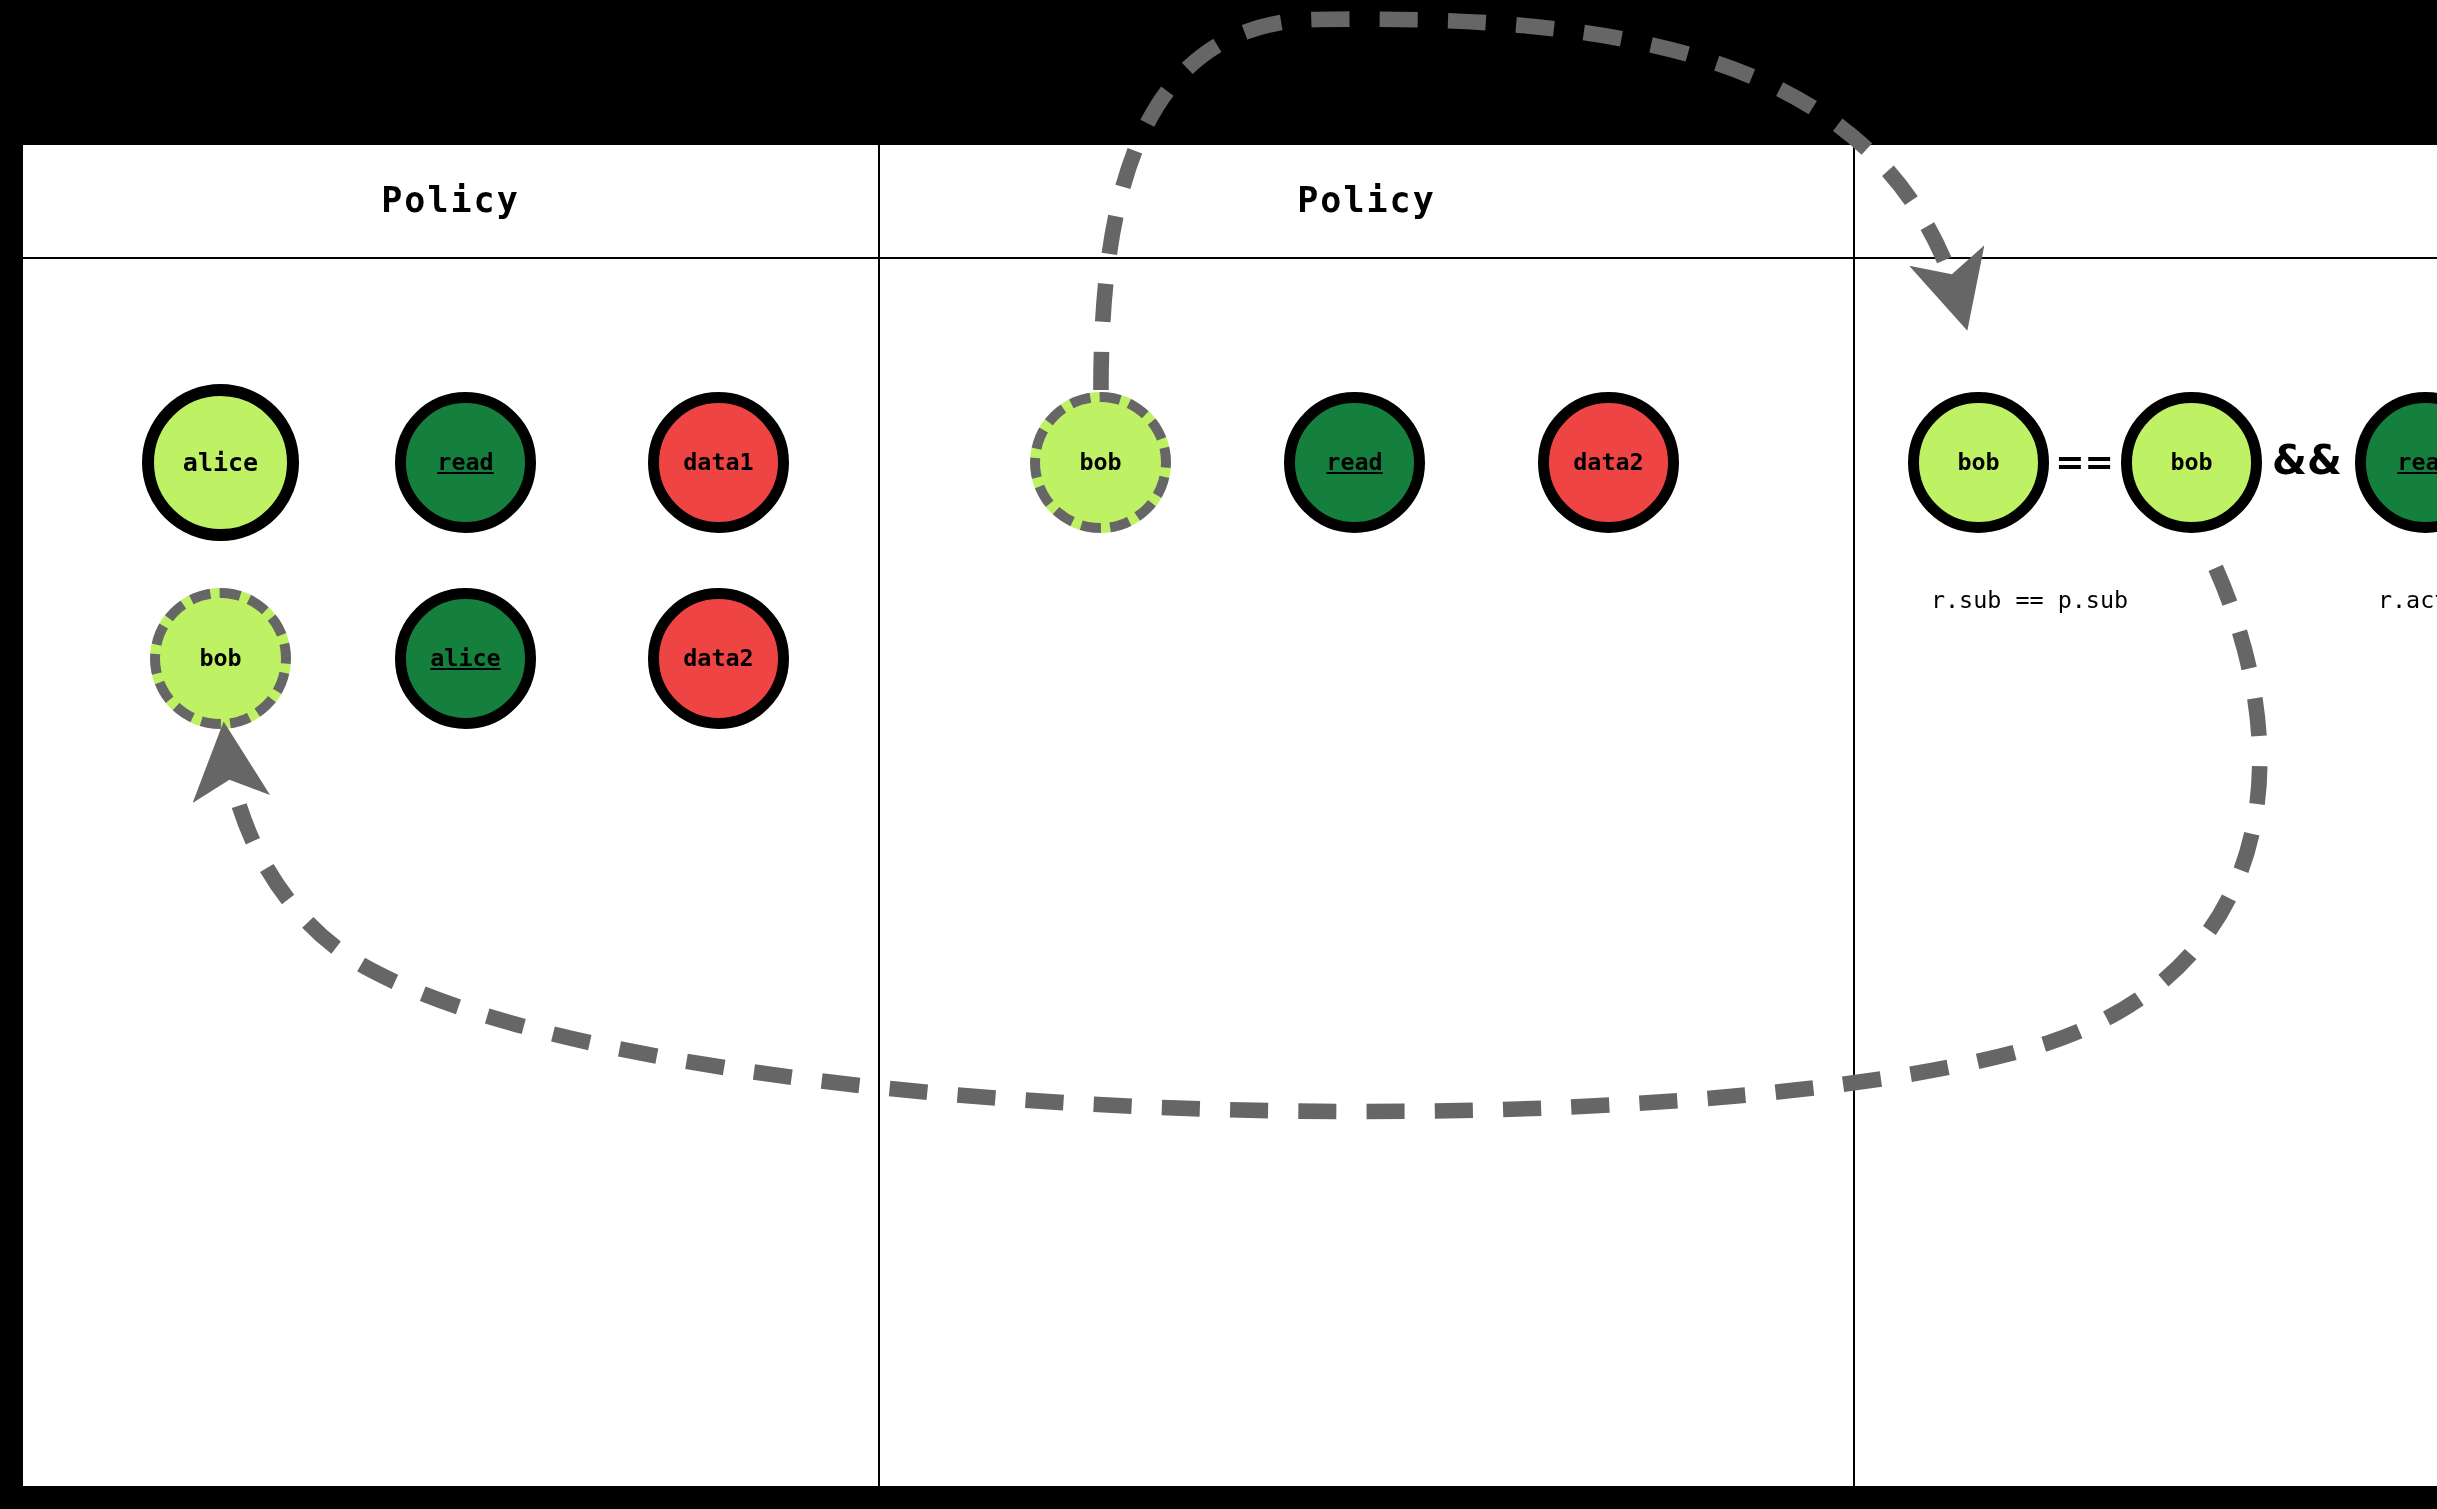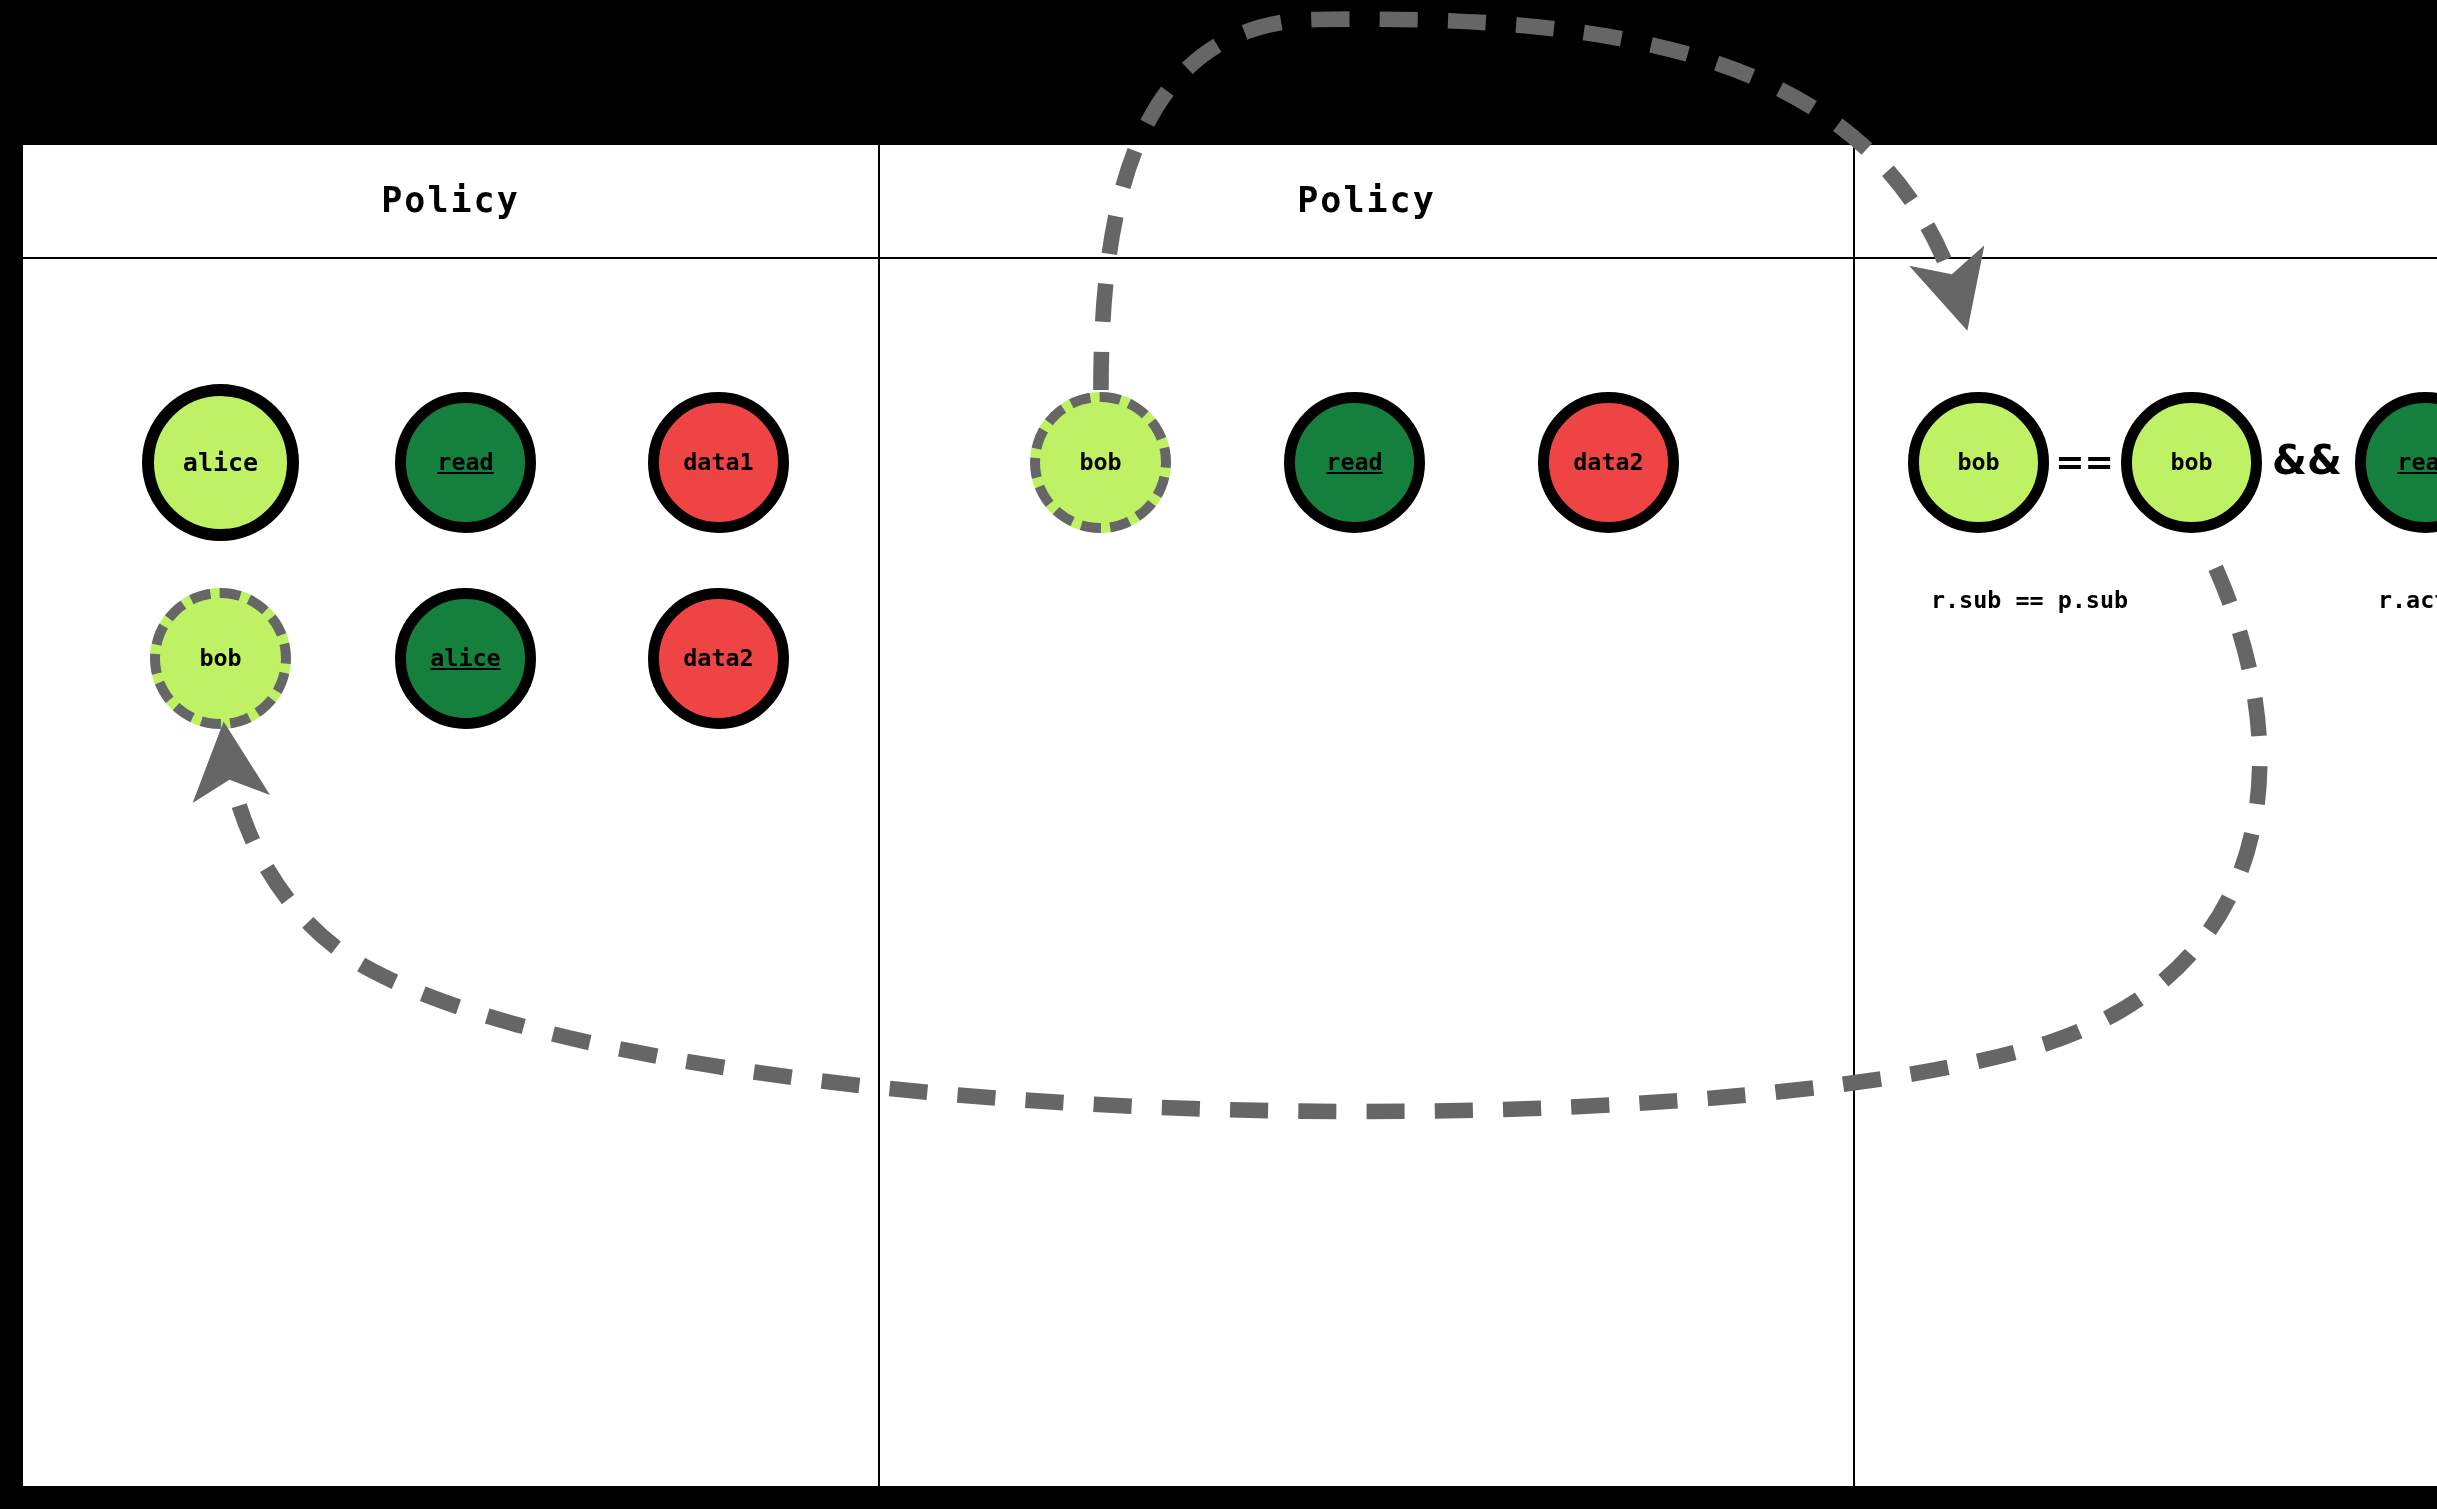--- a/index.html
+++ b/index.html
@@ -115,21 +115,21 @@
     text-align: center;
     line-height: 1;
   }
   .op.eq  { font-size: 35px; }
   .op.and { font-size: 40px; }
 
   
   .caption {
     position: absolute;
     font-family: "DejaVu Sans Mono", "Liberation Mono", monospace;
-    font-weight: bold;
+    font-weight: normal;
     font-size: 23.4px;
     color: #000000;
     white-space: nowrap;
     text-align: center;
     line-height: 1;
   }
 
   
   #arrows {
     position: absolute;

